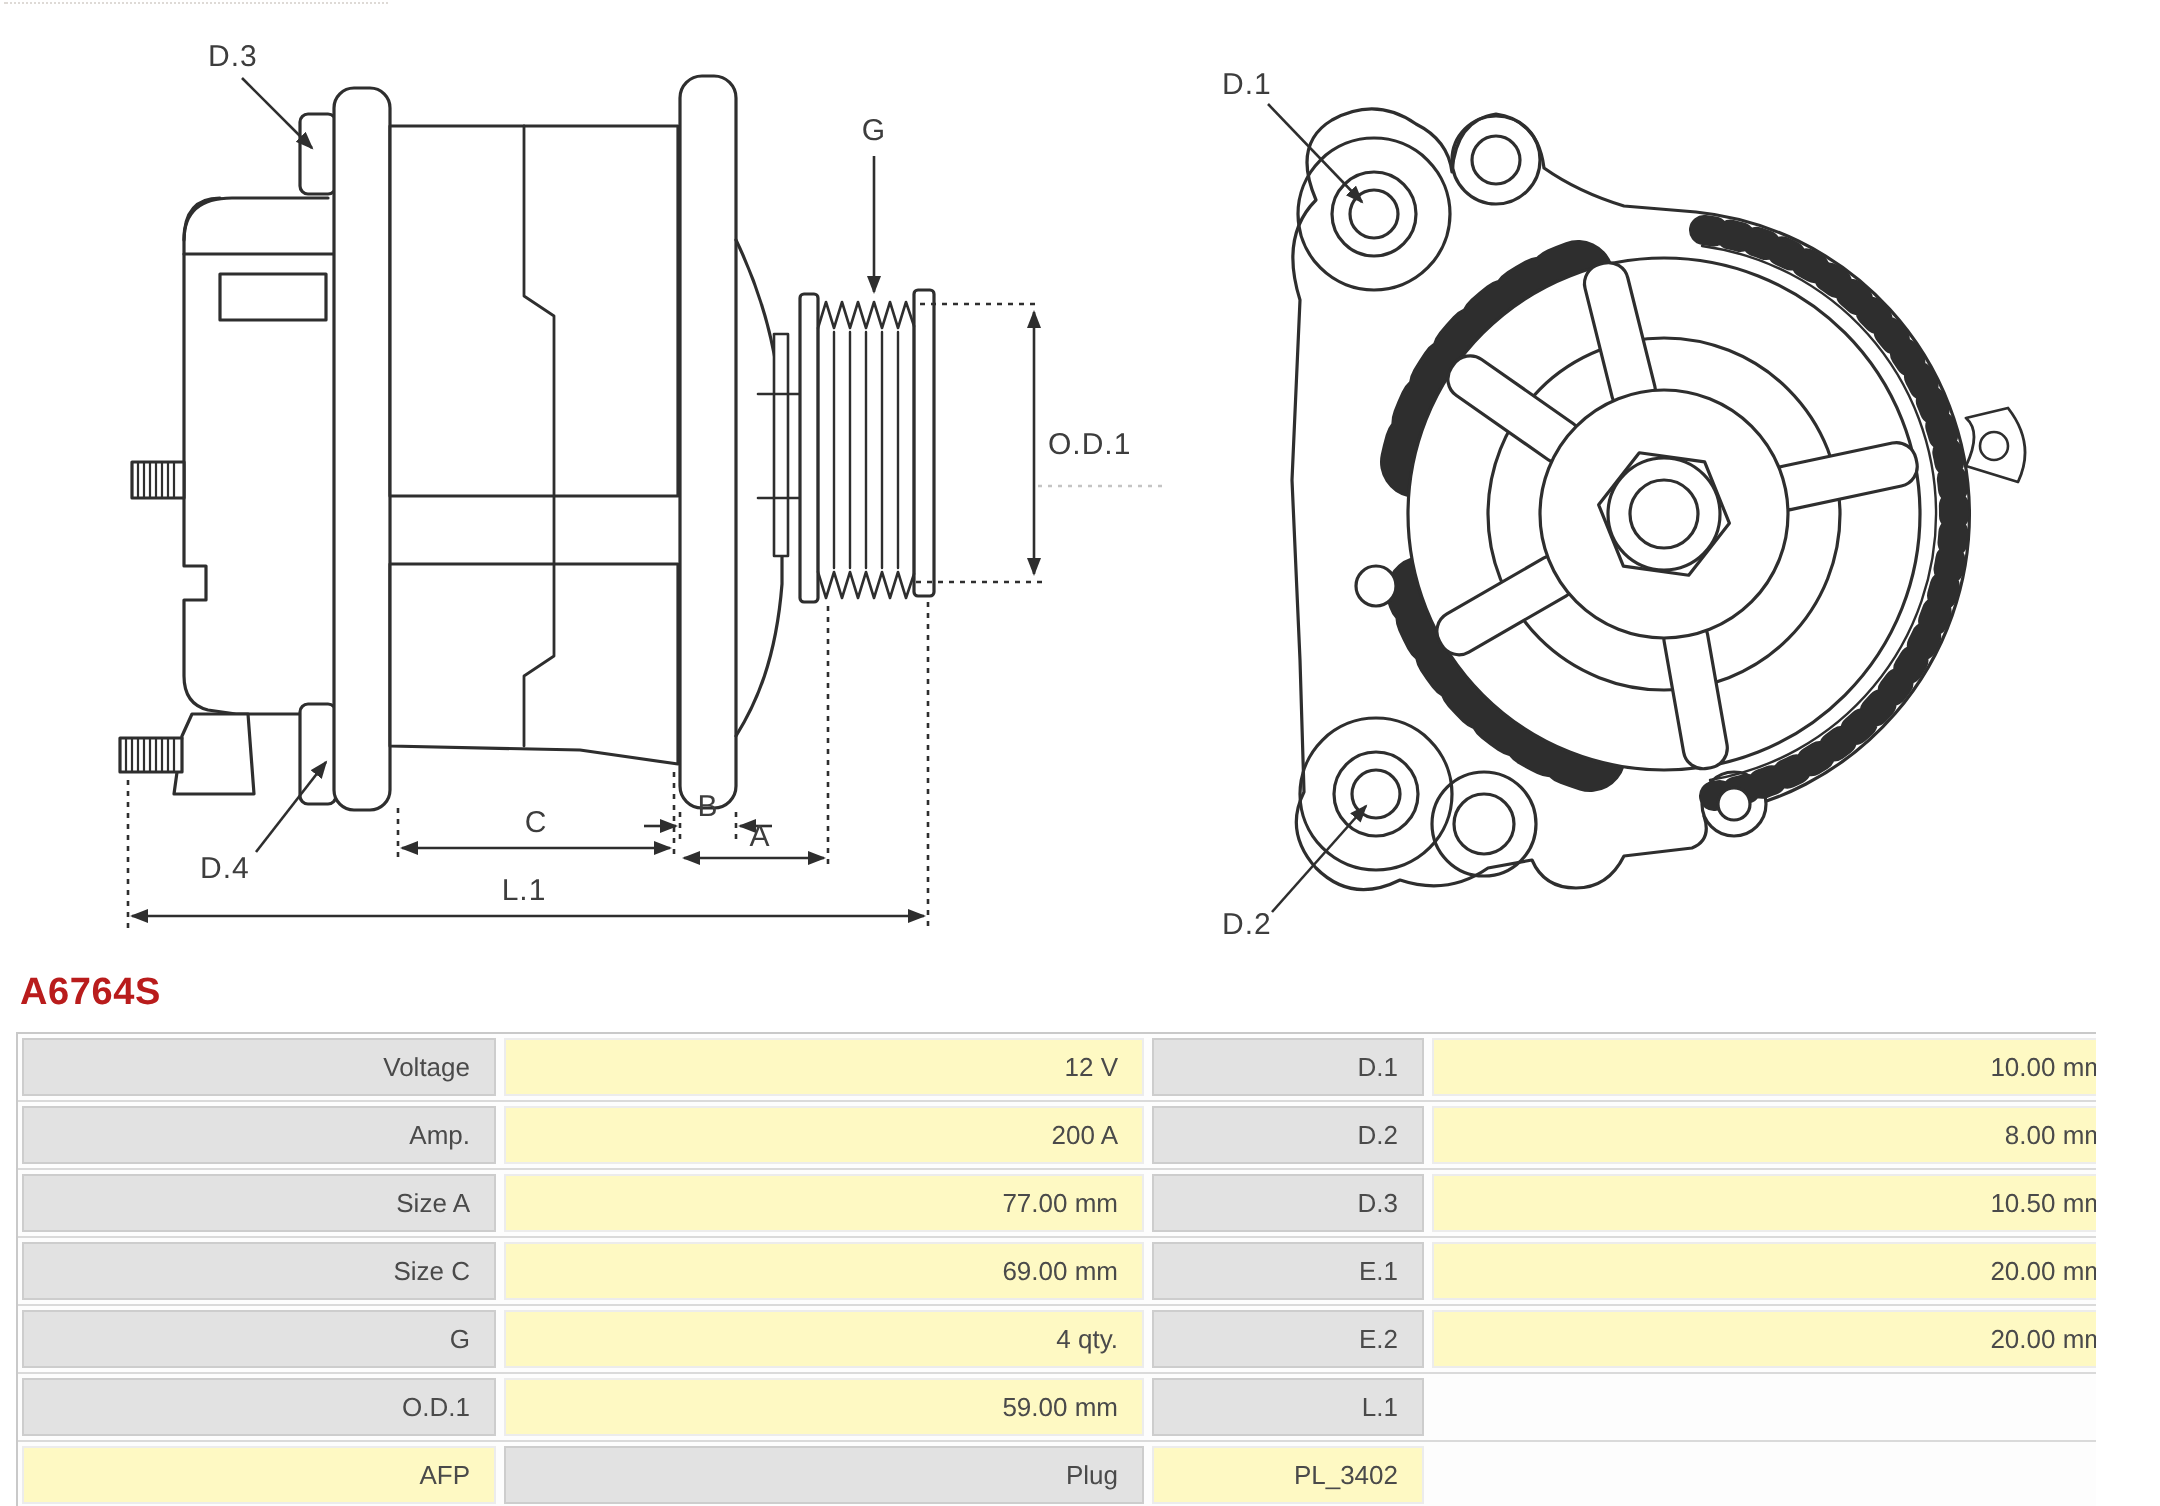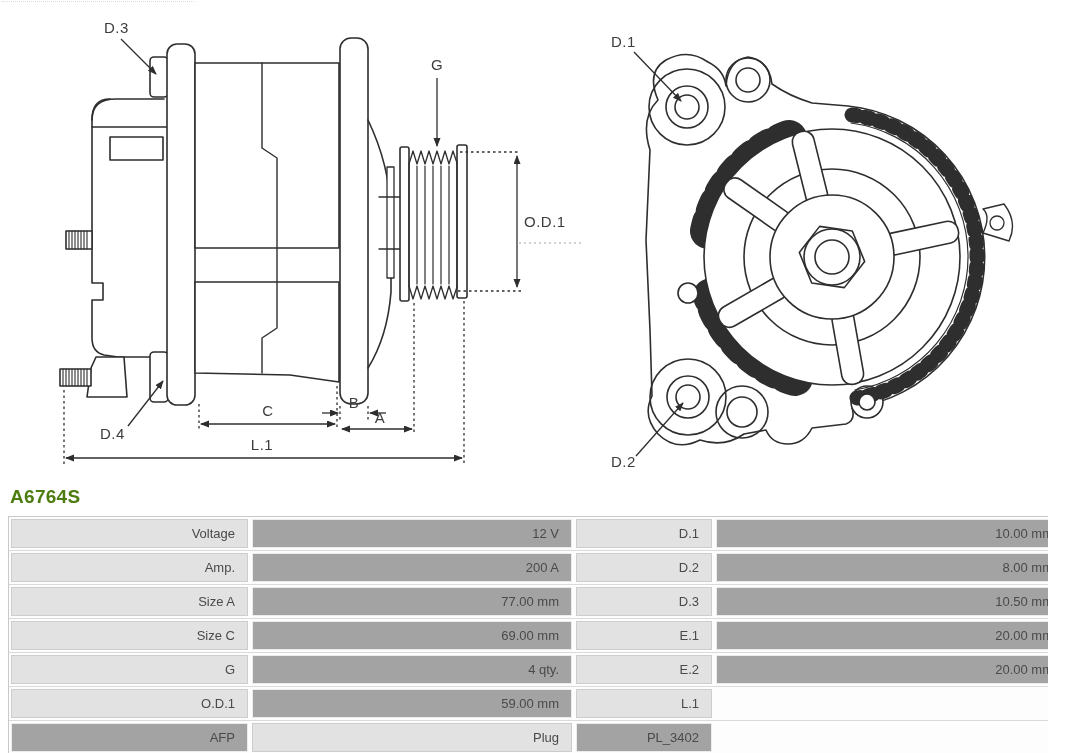--- a/index.html
+++ b/index.html
@@ -4,30 +4,30 @@
 <style>
   html,body{margin:0;padding:0;background:#fff;}
   .stage{position:relative;width:1048px;height:753px;background:#fff;overflow:hidden;
          font-family:"Liberation Sans","DejaVu Sans",sans-serif;}
   .watermark{position:absolute;left:2px;top:1px;width:192px;height:5px;
              border-top:1px dotted #d6d2cc;opacity:.8;}
   .drawing-wrap{position:absolute;left:0;top:0;width:1080px;height:482px;}
   svg text{font-family:"Liberation Sans","DejaVu Sans",sans-serif;fill:#3d3d3d;
            font-size:15px;letter-spacing:.5px;}
   .part-number{position:absolute;left:10px;top:486px;font-size:19px;font-weight:bold;
-               color:#4d7c0f;letter-spacing:.3px;}
+               color:#b91c1c;letter-spacing:.3px;}
   .spec{position:absolute;left:8px;top:516px;width:1059px;background:#fdfdfd;
         border:1px solid #c9c9c9;}
   .s-row{display:grid;grid-template-columns:237px 320px 136px 1fr;column-gap:4px;
          padding:2px;border-bottom:1px solid #dadada;}
   .s-row:last-child{border-bottom:none;}
   .cell{height:27px;line-height:27px;font-size:13px;color:#4a4a4a;
         text-align:right;padding-right:12px;white-space:nowrap;overflow:hidden;padding-left:12px;}
   .cell.label{background:#e2e2e2;border:1px solid #cdcdcd;}
-  .cell.value{background:#a3a3a3;border:1px solid #ececec;}
+  .cell.value{background:#fef9c3;border:1px solid #ececec;}
 </style>
 </head>
 <body>
 
 <div class="stage">
 
   <div class="watermark"></div>
 
   <div class="drawing-wrap">
   <svg width="1080" height="482" viewBox="0 0 1080 482">

